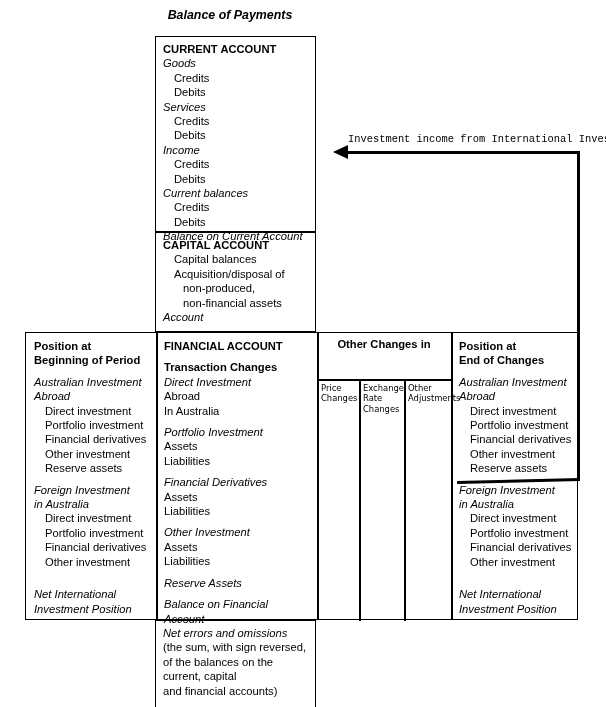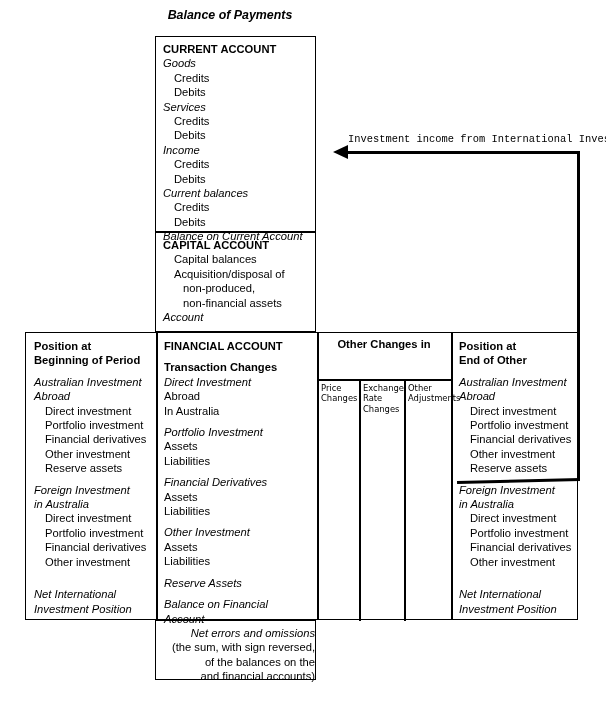--- a/index.html
+++ b/index.html
@@ -23,21 +23,21 @@
   .pad{padding:5px 0 0 7px;}
 
   #title{
     left:0;top:8px;width:460px;text-align:center;
     font-size:12.4px;font-weight:bold;font-style:italic;
   }
 
   
   #current-account-box{left:155px;top:36px;width:161px;height:196px;}
   #capital-account-box{left:155px;top:232px;width:161px;height:100px;}
-  #net-errors-box{left:155px;top:620px;width:161px;height:60px;text-align:right;}
+  #net-errors-box{left:155px;top:620px;width:161px;height:88px;}
 
   
   #main-table{left:25px;top:332px;width:553px;height:288px;}
   .vline{position:absolute;top:0;bottom:0;width:1.5px;background:#000;}
   #v1{left:130px;}   
   #v2{left:291px;}   
   #v3{left:425px;}   
 
   #subhdr-line{position:absolute;left:291px;top:46px;width:134px;height:1.5px;background:#000;}
   #sv1{position:absolute;left:333px;top:46px;width:1.5px;height:242px;background:#000;}
@@ -192,21 +192,21 @@
     <div>Rate</div>
     <div>Changes</div>
   </div>
   <div class="abs subhead" style="left:382px;top:50px;width:44px;">
     <div>Other</div>
     <div>Adjustments</div>
   </div>
 
   <div class="col colpad" style="left:425px;width:128px;">
     <div class="ln bold">Position at</div>
-    <div class="ln bold">End of Other</div>
+    <div class="ln bold">End of Changes</div>
     <div>
         <div class="gap"></div>
         <div class="ln ital">Australian Investment</div>
         <div class="ln ital">Abroad</div>
         <div class="ln  ind1">Direct investment</div>
         <div class="ln  ind1">Portfolio investment</div>
         <div class="ln  ind1">Financial derivatives</div>
         <div class="ln  ind1">Other investment</div>
         <div class="ln  ind1">Reserve assets</div>
         <div class="gap"></div>
@@ -222,20 +222,21 @@
       </div>
   </div>
 </div>
 
 <div class="box" id="net-errors-box">
   <div class="pad">
     <div class="ln ital">Net errors and omissions</div>
     <div>
         <div class="ln">(the sum, with sign reversed,</div>
         <div class="ln">of the balances on the</div>
+        <div class="ln">current, capital</div>
         <div class="ln">and financial accounts)</div>
       </div>
   </div>
 </div>
 
 <div id="arrow-label">Investment income from International Investment</div>
 <div id="arr-h-top"></div>
 <div id="arr-v-right"></div>
 <div id="arr-h-bot"></div>
 <div id="arr-head"></div>

